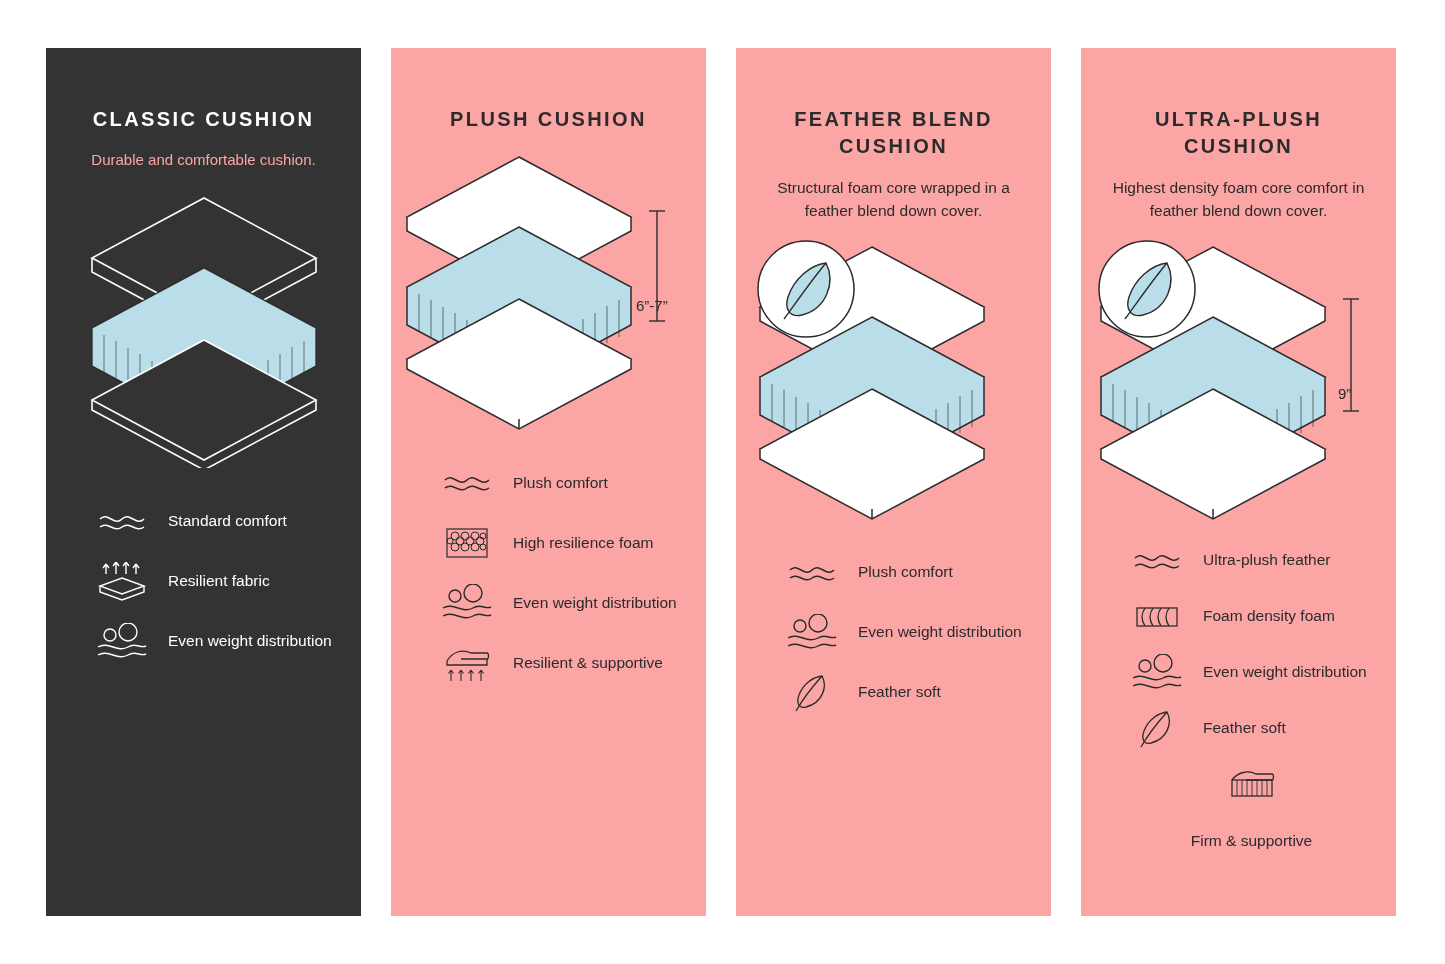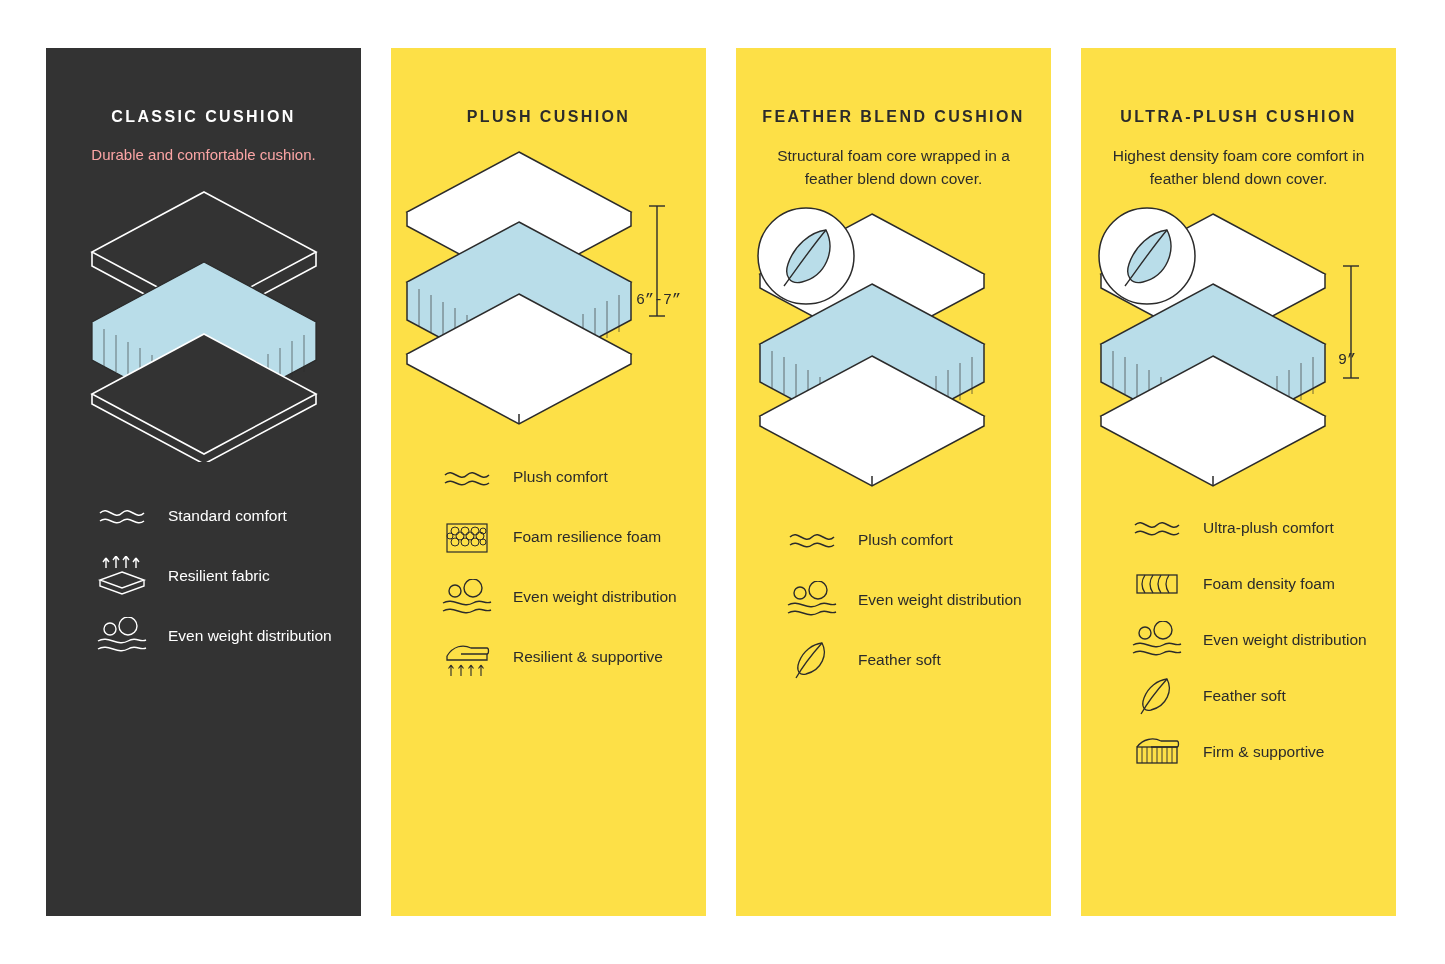--- a/index.html
+++ b/index.html
@@ -15,52 +15,51 @@
     width: 1445px; height: 964px;
     display: flex;
     justify-content: flex-start;
     align-items: flex-start;
     padding: 48px 0 0 46px;
     gap: 30px;
   }
   .card {
     width: 315px;
     height: 868px;
-    background: #fde047;
+    background: #fca5a5;
     position: relative;
     padding: 0;
   }
   .card.dark {
     background: #333333;
     color: #ffffff;
   }
   .card-title {
     text-align: center;
-    font-size: 16px;
+    font-size: 20px;
     letter-spacing: 2.4px;
     font-weight: bold;
     color: #2b2b2b;
     line-height: 1.35;
     padding: 58px 22px 0 22px;
     text-transform: uppercase;
   }
   .card.dark .card-title { color:#ffffff; }
   .card-desc {
     text-align: center;
     font-size: 15.5px;
     line-height: 1.5;
     color: #2b2b2b;
     padding: 16px 26px 0 26px;
   }
   .card.dark .card-desc { color: #fca5a5; font-size: 15px; }
   .art {
     position: relative;
     height: 290px;
     margin-top: 16px;
-    font-family: Liberation Mono, monospace;
   }
   .art svg { display:block; margin: 0 auto; }
   .features {
     padding: 0 22px 0 48px;
     margin-top: 14px;
   }
   .feature {
     display: flex;
     align-items: center;
     gap: 18px;
@@ -239,21 +238,21 @@
                 <circle cx="24" cy="24" r="4"></circle>
                 <circle cx="34" cy="24" r="4"></circle>
               <circle cx="42" cy="24" r="3"></circle>
               <circle cx="9" cy="18" r="3"></circle>
                 <circle cx="19" cy="18" r="4"></circle>
                 <circle cx="29" cy="18" r="4"></circle>
               <circle cx="39" cy="18" r="4"></circle>
             </g>
           </svg>
         </span>
-        <span class="flabel">Foam resilience foam</span>
+        <span class="flabel">High resilience foam</span>
       </div>
       <div class="feature">
         <span class="ficon">
           <svg width="52" height="38" viewBox="0 0 52 38" fill="none" stroke="#2b2b2b" stroke-width="1.4">
             <circle cx="14" cy="12" r="6"></circle>
             <circle cx="32" cy="9" r="9"></circle>
             <path d="M2 24 C12 18, 22 30, 32 24 C40 19, 44 26, 50 23"></path>
             <path d="M2 32 C12 26, 22 38, 32 32 C40 27, 44 34, 50 31"></path>
           </svg>
         </span>
@@ -413,21 +412,21 @@
     </div>
 
     <div class="features" style="margin-top:4px;">
       <div class="feature" style="min-height:56px;">
         <span class="ficon">
           <svg width="52" height="26" viewBox="0 0 52 26" fill="none" stroke="#2b2b2b" stroke-width="1.5">
             <path d="M4 10 C12 2, 18 18, 26 10 C34 2, 40 18, 48 10"></path>
             <path d="M4 18 C12 12, 18 24, 26 18 C34 12, 40 24, 48 18"></path>
           </svg>
         </span>
-        <span class="flabel">Ultra-plush comfort</span>
+        <span class="flabel">Ultra-plush feather</span>
       </div>
       <div class="feature" style="min-height:56px;">
         <span class="ficon">
           <svg width="52" height="34" viewBox="0 0 52 34" fill="none" stroke="#2b2b2b" stroke-width="1.3">
             <rect x="6" y="8" width="40" height="18"></rect>
             <path d="M14 8 C10 14, 10 20, 14 26"></path>
             <path d="M22 8 C18 14, 18 20, 22 26"></path>
             <path d="M30 8 C26 14, 26 20, 30 26"></path>
             <path d="M38 8 C34 14, 34 20, 38 26"></path>
           </svg>
@@ -447,21 +446,21 @@
       </div>
       <div class="feature" style="min-height:56px;">
         <span class="ficon">
           <svg width="44" height="44" viewBox="0 0 44 44" fill="none" stroke="#2b2b2b" stroke-width="1.3">
             <path d="M32 5 C38 16, 32 32, 16 36 C9 38, 6 32, 9 24 C13 13, 23 6, 32 5 Z"></path>
             <path d="M32 5 C24 14, 14 26, 6 40"></path>
           </svg>
         </span>
         <span class="flabel">Feather soft</span>
       </div>
-      <div class="feature" style="min-height:56px;">
+      <div class="feature" style="min-height:56px;flex-direction:column;">
         <span class="ficon">
           <svg width="52" height="38" viewBox="0 0 52 38" fill="none" stroke="#2b2b2b" stroke-width="1.3">
             <path d="M6 14 C12 6, 22 4, 30 8 L46 8 C48 8, 48 14, 46 14 L20 14"></path>
             <rect x="6" y="14" width="40" height="16"></rect>
             <g stroke-width="0.9">
               <path d="M11 14 L11 30"></path>
                 <path d="M16 14 L16 30"></path>
                 <path d="M21 14 L21 30"></path>
               <path d="M26 14 L26 30"></path>
                 <path d="M31 14 L31 30"></path>

